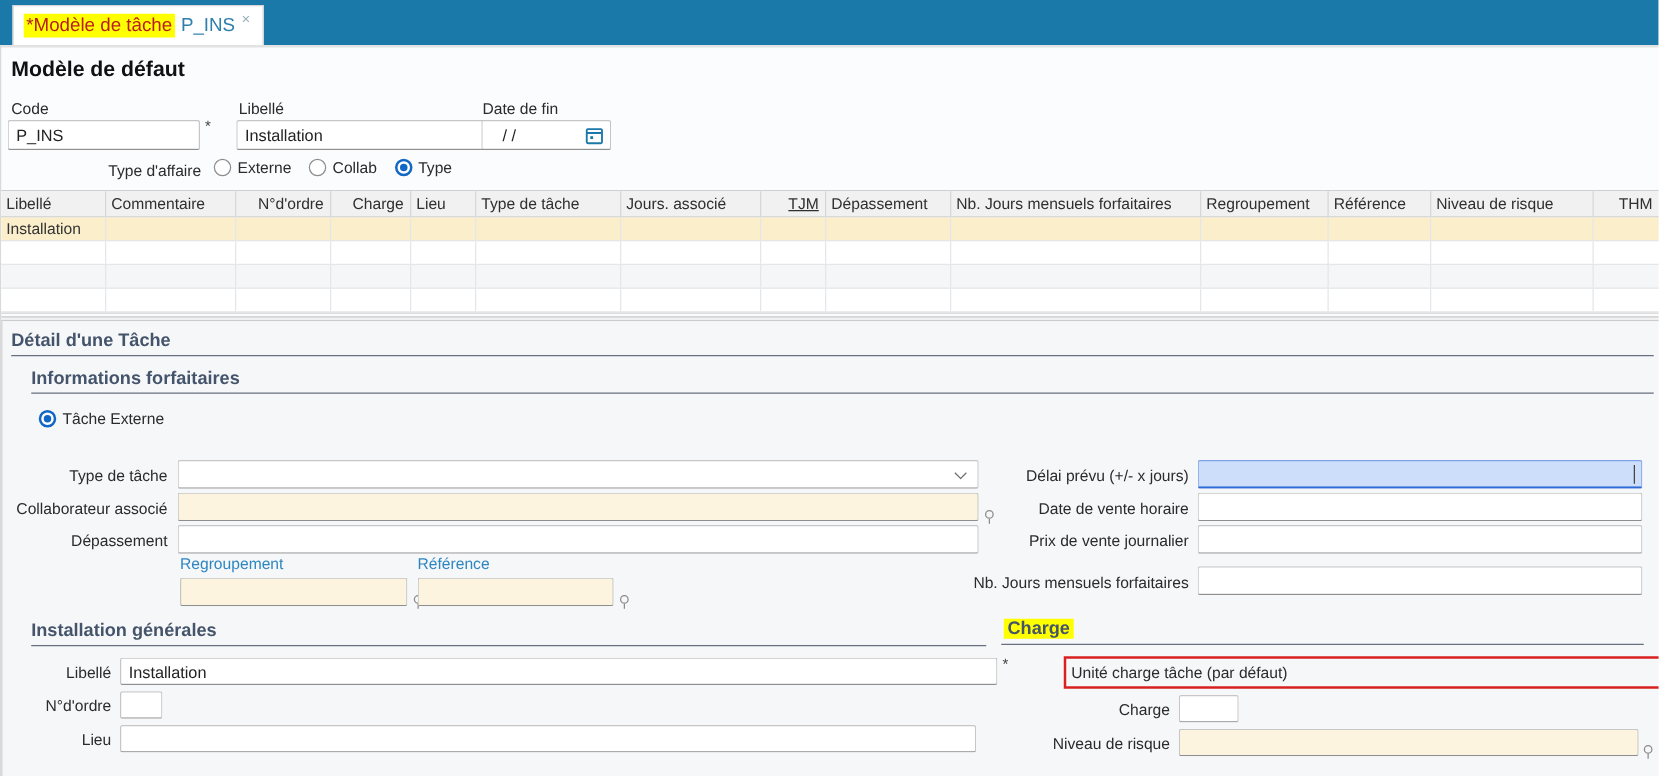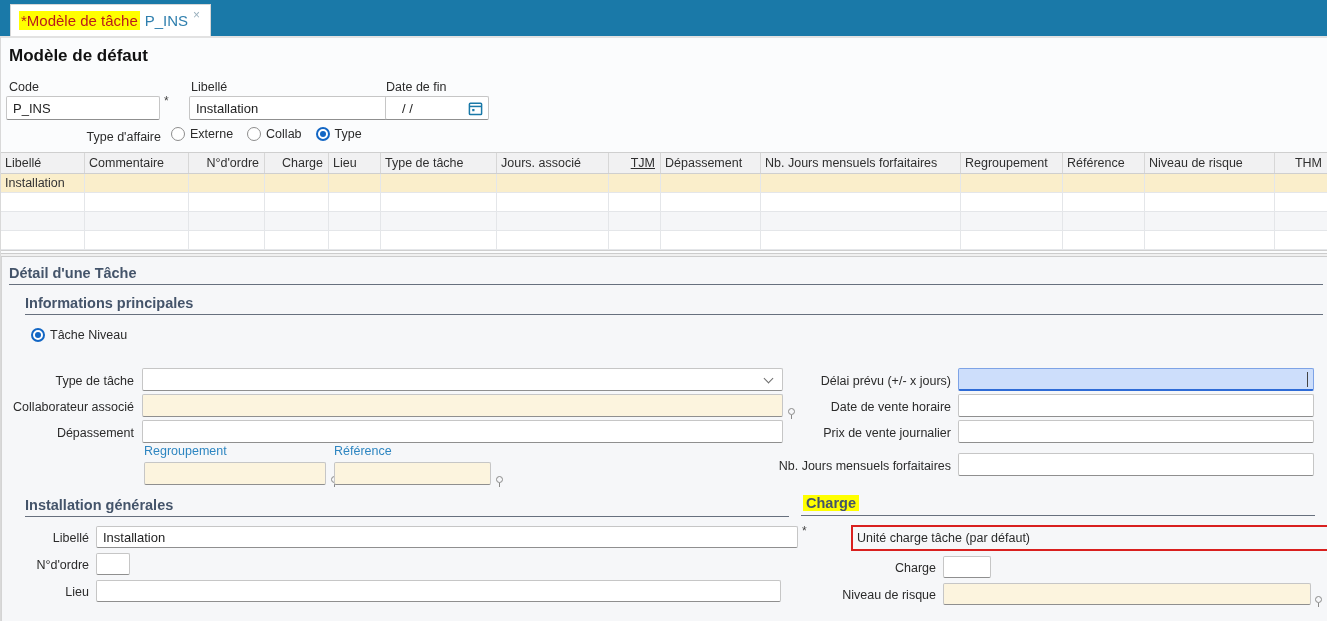--- a/index.html
+++ b/index.html
@@ -204,27 +204,27 @@
         </div>
       </div>
 
     <div class="divider" style="top:215px;"></div>
 
     <div class="detail-panel"></div>
 
     <div class="sec-h" style="left:8px;top:227px;">Détail d'une Tâche</div>
     <div class="rule" style="left:8px;top:246px;width:1314px;"></div>
 
-    <div class="sec-h" style="left:24px;top:257px;">Informations principales</div>
+    <div class="sec-h" style="left:24px;top:257px;">Informations forfaitaires</div>
     <div class="rule" style="left:24px;top:276px;width:1298px;"></div>
 
     <div class="radio-group" style="left: 30px; top: 290px; gap: 14px;">
         <span class="radio-opt">
           <span class="radio sel"></span>
-          <span>Tâche Niveau</span>
+          <span>Tâche Externe</span>
         </span>
       </div>
 
     <span class="lbl r" style="left:0px;top:336px;width:133px;">Type de tâche</span>
     <div class="fld" style="left:141px;top:330px;width:641px;height:23px;">
       <span class="chev-icon" style="right:10px;top:6px;"></span>
     </div>
 
     <span class="lbl r" style="left:0px;top:362px;width:133px;">Collaborateur associé</span>
     <input class="fld beige" style="left: 141px; top: 356px; width: 641px; height: 23px;">

